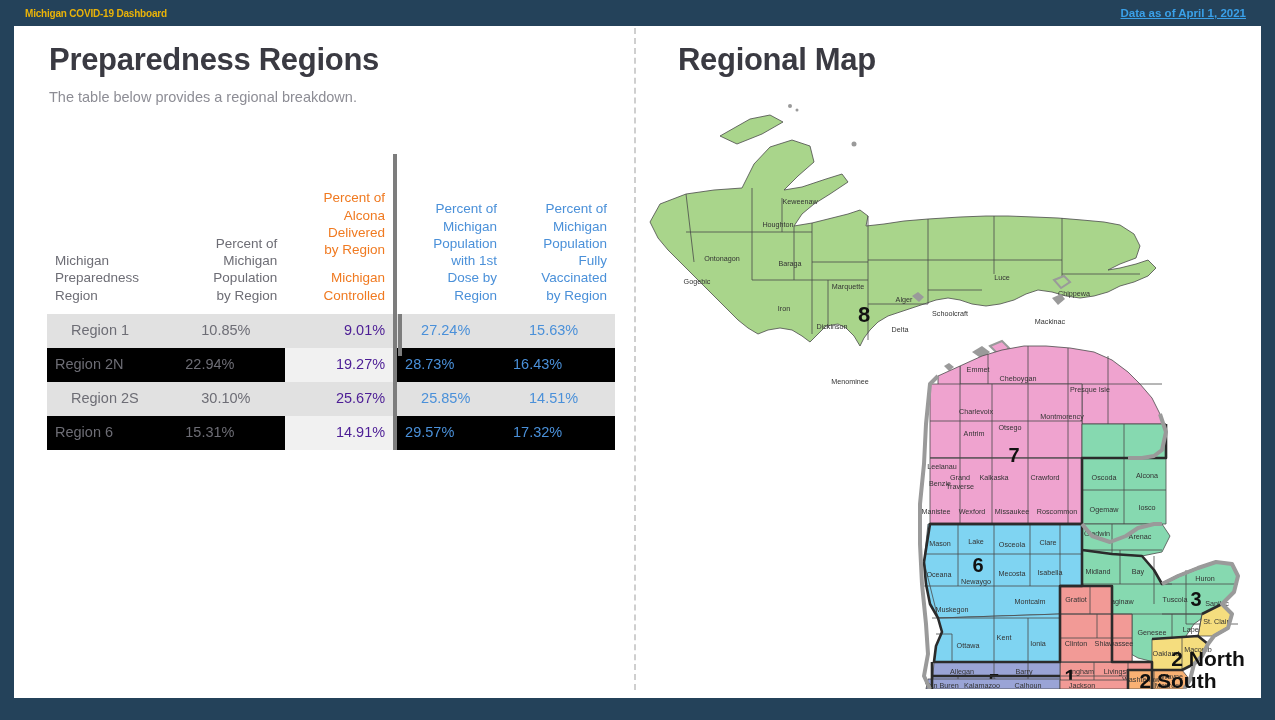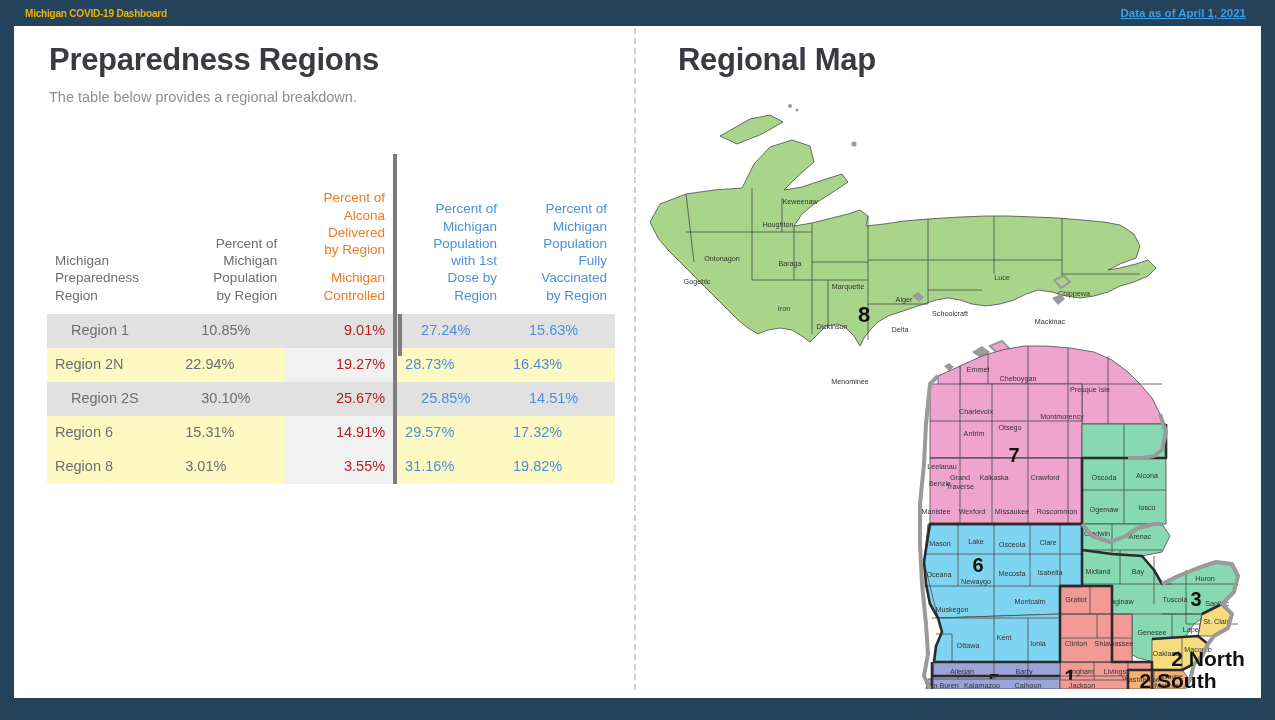--- a/index.html
+++ b/index.html
@@ -82,25 +82,25 @@
   th.c4 { text-align: right; color: #4a90d9; width: 108px; padding-right: 10px;}
   th .gap { display: block; height: 11px; }
 
   table.reg td {
     font-size: 14.5px;
     padding: 9px 8px;
     line-height: 1.1;
   }
   td.c0 { text-align: left;  color: #6d6d75; padding-left: 10px; }
   td.c1 { text-align: left; color: #6d6d75; }
-  td.c2 { text-align: right; color: #b91c1c; border-right: 4px solid #7d7d7d; padding-right: 10px;}
+  td.c2 { text-align: right; color: #4c1d95; border-right: 4px solid #7d7d7d; padding-right: 10px;}
   td.c3 { color: #4a90d9; padding-left: 14px;}
   td.c4 { text-align: left; color: #4a90d9; padding-right: 10px;}
   tr.odd  td { background: #e1e1e1; padding-left: 24px; }
-  tr.even td { background: #fef9c3; }
+  tr.even td { background: #000000; }
   tr.odd td.c2, tr.even td.c2 { background-clip: padding-box; }
   tr.odd  td.c2 { background: #e1e1e1; }
   tr.even td.c2 { background: #f1f1f1; }
   
   #rule-tail {
     position: absolute;
     left: 383px; top: 288px;
     width: 4px; height: 42px;
     background: #7d7d7d;
   }
@@ -196,27 +196,20 @@
               <td class="c3">25.85%</td>
               <td class="c4">14.51%</td>
             </tr>
             <tr class="even">
               <td class="c0">Region 6</td>
               <td class="c1">15.31%</td>
               <td class="c2">14.91%</td>
               <td class="c3">29.57%</td>
               <td class="c4">17.32%</td>
             </tr>
-            <tr class="even">
-              <td class="c0">Region 8</td>
-              <td class="c1">3.01%</td>
-              <td class="c2">3.55%</td>
-              <td class="c3">31.16%</td>
-              <td class="c4">19.82%</td>
-            </tr>
           </tbody>
       </table>
     </div>
     <div id="rule-tail"></div>
   </div>
 
   <div id="right-panel">
     <h1 class="panel-title" id="map-title">Regional Map</h1>
 
     <div id="map-holder">

